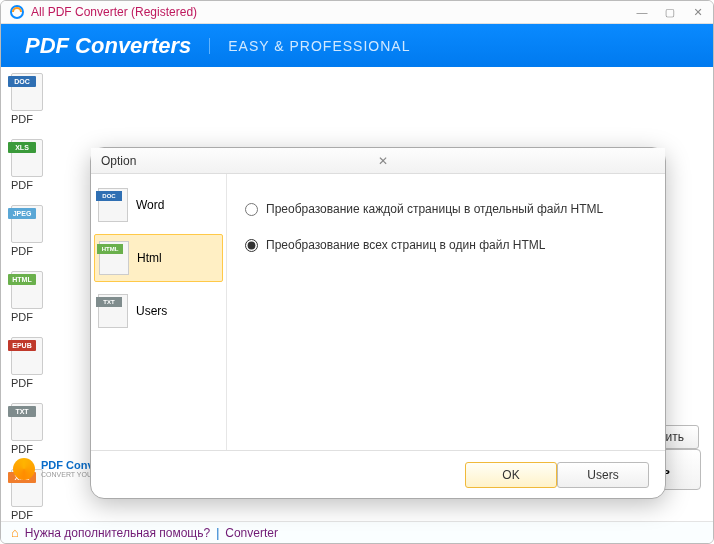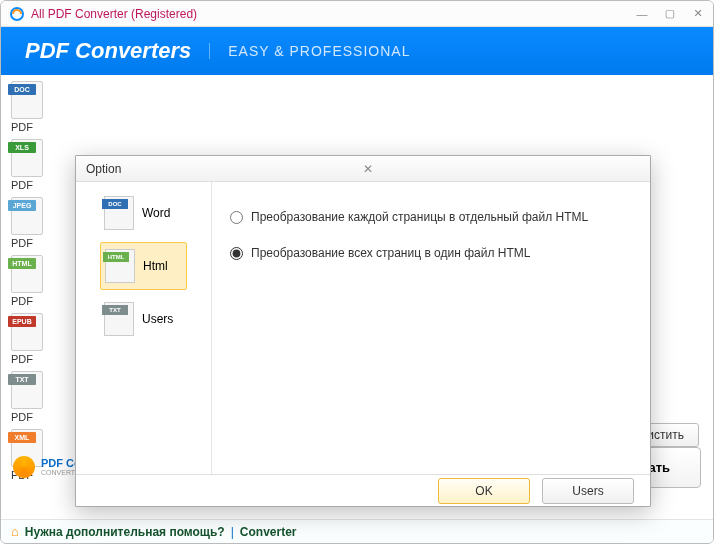--- a/index.html
+++ b/index.html
@@ -7,55 +7,55 @@
 .window{width:714px;height:544px;border:1px solid #bbb;border-radius:6px;background:#fff;display:flex;flex-direction:column;overflow:hidden;}
 .titlebar{height:26px;background:#fcfcfc;border-bottom:1px solid #e0e0e0;display:flex;align-items:center;padding:0 8px;}
 .titlebar .app-icon{width:16px;height:16px;margin-right:6px;display:flex;align-items:center;justify-content:center;}
 .titlebar .title{flex:1;color:#be185d;}
 .win-controls{display:flex;gap:14px;}
 .win-controls span{width:14px;height:14px;display:flex;align-items:center;justify-content:center;color:#888;cursor:pointer;font-size:11px;}
 .banner{height:48px;background:linear-gradient(#0a8aff,#007aef);display:flex;align-items:center;padding:0 24px;gap:18px;}
 .brand{color:#fff;font-size:22px;font-weight:bold;font-style:italic;}
 .tagline{color:#d0e8ff;font-size:14px;letter-spacing:1px;border-left:1px solid #5fb3ff;padding-left:18px;}
 .mainarea{flex:1;background:#fff;position:relative;display:flex;}
-.formats{width:64px;padding:6px 0 0 10px;display:flex;flex-direction:column;gap:6px;}
+.formats{width:64px;padding:6px 0 0 10px;display:flex;flex-direction:column;gap:14px;}
 .fmt{display:flex;flex-direction:column;align-items:flex-start;gap:2px;}
 .fmt .ficon{width:32px;height:38px;border:1px solid #ccc;border-radius:2px;background:#f7f7f7;position:relative;}
 .fmt .ftag{position:absolute;top:2px;left:-4px;width:28px;height:11px;color:#fff;font-size:7px;font-weight:bold;text-align:center;line-height:11px;border-radius:1px;}
 .fmt .flabel{color:#333;font-size:11px;}
 .bottom-bar{position:absolute;bottom:72px;right:14px;}
 .btn{background:linear-gradient(#fff,#f0f0f0);border:1px solid #bbb;border-radius:3px;padding:4px 14px;cursor:pointer;color:#333;}
 .output-area{position:absolute;bottom:26px;left:12px;right:12px;height:52px;display:flex;align-items:center;gap:12px;}
 .logo-small{display:flex;align-items:center;gap:6px;}
 .logo-small .orb{width:22px;height:22px;border-radius:50%;background:conic-gradient(#ffb400,#ff8c00,#ffb400);}
 .logo-small .txt{display:flex;flex-direction:column;line-height:1;}
 .logo-small .t1{color:#0a6dc9;font-weight:bold;font-size:11px;}
 .logo-small .t2{color:#999;font-size:7px;}
 .dest{display:flex;flex-direction:column;gap:4px;font-size:11px;color:#444;}
 .dest label{display:flex;align-items:center;gap:5px;}
 .dest input[type=text]{border:1px solid #bbb;border-radius:2px;padding:2px 4px;width:200px;height:20px;font-size:11px;}
 .browse{border:1px solid #999;border-radius:2px;padding:2px 6px;background:#fff;display:flex;align-items:center;gap:4px;height:20px;cursor:pointer;}
 .browse .folder{width:14px;height:11px;background:#1f9eff;border-radius:1px;}
 .convert-btn{margin-left:auto;border:1px solid #bbb;border-radius:4px;background:linear-gradient(#fff,#f3f3f3);padding:12px 30px;font-weight:bold;font-size:13px;cursor:pointer;}
 .footer{height:24px;border-top:1px solid #e4e4e4;background:#fafeff;display:flex;align-items:center;padding:0 10px;gap:6px;color:#0a6dc9;font-size:11px;}
 .footer .home{color:#ff8c00;font-size:13px;}
-.footer a{color:#14532d;text-decoration:none;font-weight:bold;}
-
-.modal{position:absolute;top:80px;left:74px;width:576px;height:352px;background:#fff;border:1px solid #aaa;border-radius:1px;box-shadow:0 6px 24px rgba(0,0,0,.25);display:flex;flex-direction:column;}
+.footer a{color:#701a75;text-decoration:none;}
+
+.modal{position:absolute;top:80px;left:89px;width:576px;height:352px;background:#fff;border:1px solid #aaa;border-radius:14px;box-shadow:0 6px 24px rgba(0,0,0,.25);display:flex;flex-direction:column;}
 .modal-title{height:26px;border-bottom:1px solid #ddd;display:flex;align-items:center;padding:0 10px;background:linear-gradient(#fdfdfd,#f2f2f2);}
 .modal-title span{flex:1;color:#333;}
 .modal-body{flex:1;display:flex;}
-.mside{width:136px;border-right:1px solid #e6e6e6;padding:8px 24px;display:flex;flex-direction:column;gap:6px;}
+.mside{width:136px;border-right:1px solid #e6e6e6;padding:8px 3px;display:flex;flex-direction:column;gap:6px;}
 .mside .opt{display:flex;align-items:center;gap:8px;padding:6px 4px;border-radius:2px;cursor:pointer;}
 .mside .opt.sel{background:#ffefc4;border:1px solid #ffc948;}
 .mside .oicon{width:30px;height:34px;border:1px solid #ccc;background:#f6f6f6;position:relative;}
 .mside .otag{position:absolute;top:2px;left:-3px;width:26px;height:10px;font-size:6px;color:#fff;font-weight:bold;text-align:center;line-height:10px;}
 .mcontent{flex:1;padding:28px 18px;}
 .mcontent label{display:flex;align-items:center;gap:8px;margin-bottom:22px;color:#333;font-size:12px;}
-.modal-foot{height:32px;border-top:1px solid #e0e0e0;display:flex;align-items:center;justify-content:flex-end;gap:12px;padding:0 16px;}
+.modal-foot{height:48px;border-top:1px solid #e0e0e0;display:flex;align-items:center;justify-content:flex-end;padding:0 16px;}
 .modal-foot .btn{min-width:92px;padding:5px 0;text-align:center;}
 .modal-foot .btn.primary{border-color:#f0b93a;background:linear-gradient(#fffef6,#fff2c9);}
 input[type=radio]{accent-color:#333;}
 </style>
 </head>
 <body>
 
 <div class="window">
   <div class="titlebar">
     <span class="app-icon">

